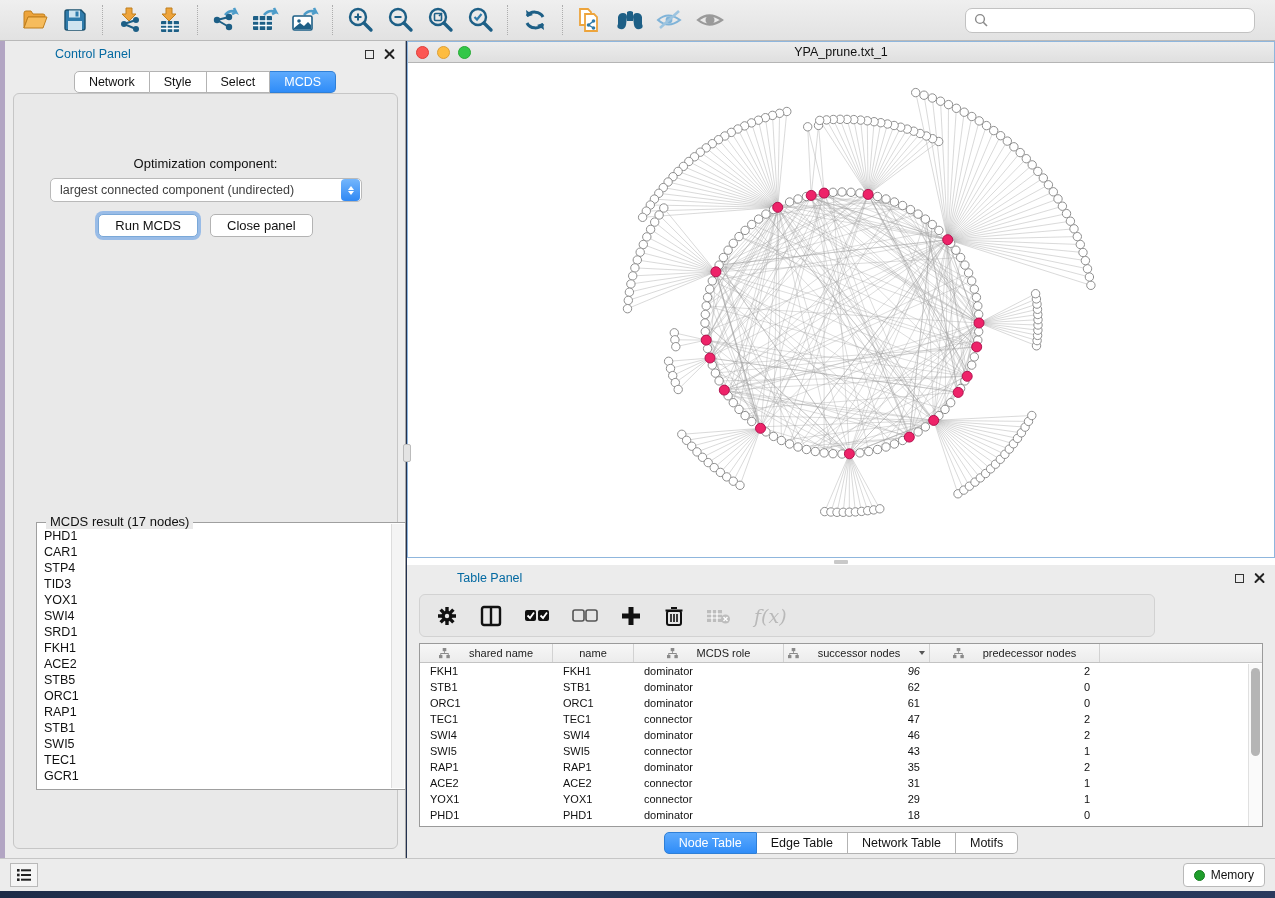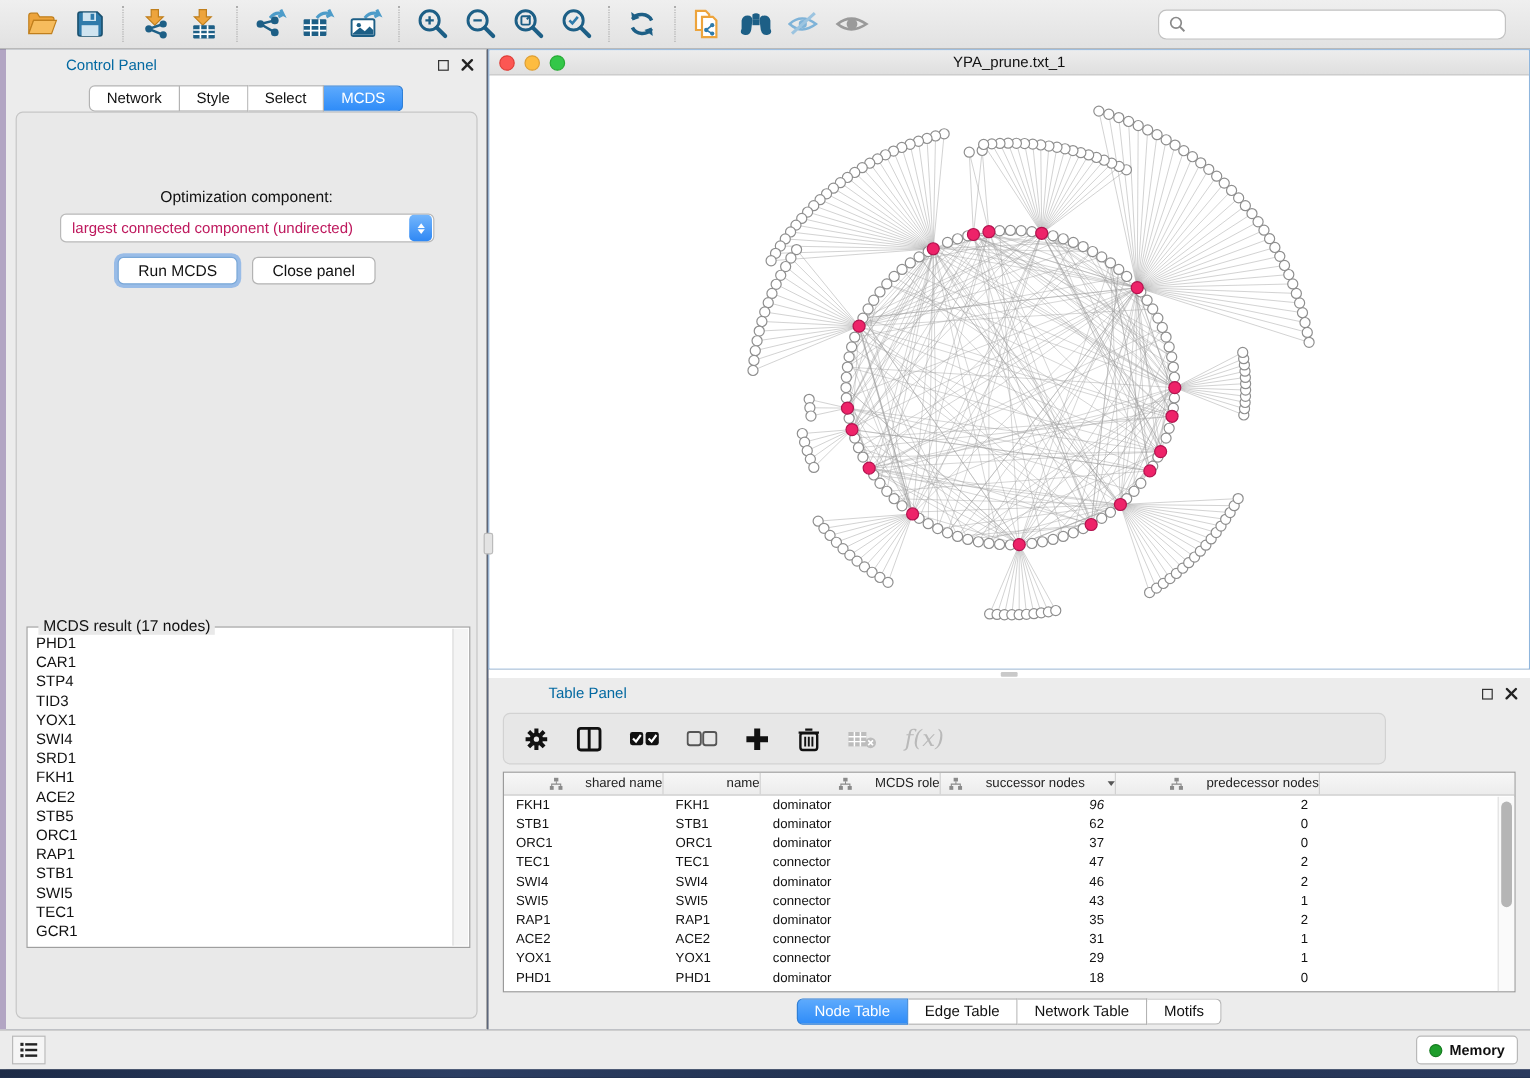--- a/index.html
+++ b/index.html
@@ -38,31 +38,31 @@
   .seg-tab { font-size:12.5px; padding:3px 14px; background:#fff; border:1px solid #b3b3b3; border-left:none; color:#111; }
   .seg-tab:first-child { border-left:1px solid #b3b3b3; border-radius:5px 0 0 5px; }
   .seg-tab:last-child { border-radius:0 5px 5px 0; }
   .seg-tab.active { background:linear-gradient(#5daafd,#2f8cf8); color:#fff; border-color:#2f7fd6; }
 
   .cp-content { position:absolute; left:8px; top:52px; width:385px; height:756px;
     background:#e9e9e9; border:1px solid #c6c6c6; border-radius:6px; }
   .opt-label { position:absolute; left:0; top:62px; width:100%; text-align:center; font-size:13px; color:#111; }
   .opt-select { position:absolute; left:36px; top:84px; width:312px; height:24px; background:#fff;
     border:1px solid #b9b9b9; border-radius:5px; display:flex; align-items:center; }
-  .opt-select .sel-text { flex:1; font-size:12.5px; padding-left:9px; color:#be185d; white-space:nowrap; }
+  .opt-select .sel-text { flex:1; font-size:12.5px; padding-left:9px; color:#404040; white-space:nowrap; }
   .sel-stepper { width:19px; height:22px; margin-right:1px; border-radius:4px; background:linear-gradient(#74b6fc,#2f88f4);
     display:flex; flex-direction:column; align-items:center; justify-content:center; gap:1px; }
   .sel-stepper .chev { width:0; height:0; border-left:3.5px solid transparent; border-right:3.5px solid transparent; }
   .chev.up { border-bottom:4px solid #fff; } .chev.down { border-top:4px solid #fff; }
   .cp-buttons { position:absolute; left:0; top:120px; width:100%; display:flex; justify-content:center; gap:12px; }
   .mac-btn { font-size:13px; font-family:"Liberation Sans",sans-serif; padding:3px 16px; background:#fff;
     border:1px solid #b3b3b3; border-radius:5px; color:#111; }
   .mac-btn.focused { box-shadow:0 0 0 3px rgba(110,165,230,.65); border-color:#7aa8d8; }
 
-  .result-group { position:absolute; left:8px; top:428px; width:370px; height:268px;text-decoration:underline; }
+  .result-group { position:absolute; left:22px; top:428px; width:370px; height:268px;text-decoration:underline; }
   .result-legend { position:absolute; left:10px; top:-8px; background:#e9e9e9; padding:0 4px; font-size:13px; color:#111; z-index:2; }
   .result-frame { position:absolute; inset:0; border:1px solid #9f9f9f; background:#fff; }
   .result-list { position:absolute; inset:1px 14px 1px 1px; overflow:hidden; font-size:12.5px; color:#111; padding:4px 0 0 6px; }
   .result-list div { line-height:16px; }
   .result-scroll { position:absolute; right:1px; top:1px; bottom:1px; width:13px; background:#f4f4f4; border-left:1px solid #ddd; }
 
   
   .net-frame { position:absolute; left:407px; top:41px; width:868px; height:517px; border:1px solid #8fb6dd; background:#fff; }
   .net-titlebar { height:21px; background:linear-gradient(#ededed,#dfdfdf); border-bottom:1px solid #b5b5b5;
     display:flex; align-items:center; padding:0 8px; position:relative; }
@@ -80,33 +80,33 @@
 
   
   .table-panel { position:absolute; left:407px; top:565px; width:868px; height:293px; background:#ececec; }
   .tp-toolbar { position:absolute; left:12px; top:29px; width:736px; height:43px; background:#e7e7e7;
     border:1px solid #d2d2d2; border-radius:6px; display:flex; align-items:center; gap:22px; padding:0 16px; }
   .tp-icon { display:flex; align-items:center; justify-content:center; }
   .fx { font-family:"DejaVu Serif", serif; font-style:italic; font-size:19px; color:#b9b9b9; }
 
   .node-table { position:absolute; left:12px; top:78px; width:844px; height:184px; background:#fff; border:1px solid #9a9a9a; overflow:hidden; }
   .nt-header { display:flex; height:19px; background:linear-gradient(#f7f7f7,#ececec); border-bottom:1px solid #c3c3c3; }
-  .nt-h { display:flex; align-items:center; justify-content:flex-end; gap:19px; font-size:11px; color:#222; border-right:1px solid #d2d2d2; }
+  .nt-h { display:flex; align-items:center; justify-content:center; gap:19px; font-size:11px; color:#222; border-right:1px solid #d2d2d2; }
   .nt-row { display:flex; height:16px; align-items:center; font-size:11px; color:#111; }
   .nt-c { padding:0 10px; white-space:nowrap; overflow:hidden; }
   .num { text-align:right; }
   .sort-chev { width:0; height:0; border-left:3.5px solid transparent; border-right:3.5px solid transparent; border-top:4px solid #555; }
   .nt-scroll { position:absolute; right:0; top:20px; bottom:0; width:14px; background:#fafafa; border-left:1px solid #e0e0e0; }
   .nt-thumb { position:absolute; left:2px; top:4px; width:9px; height:88px; background:#b5b5b5; border-radius:5px; }
 
   .tp-tabs { position:absolute; left:0; top:267px; width:100%; display:flex; justify-content:center; }
 
   
   .status-bar { position:absolute; left:0px; top:858px; width:1275px; height:33px; background:#ececec; border-top:1px solid #c6c6c6;
-    display:flex; align-items:center; padding:0 10px;font-weight:bold; }
+    display:flex; align-items:center; padding:0 10px; }
   .list-btn { width:28px; height:24px; background:#f5f5f5; border:1px solid #b9b9b9; display:flex; align-items:center; justify-content:center; }
   .memory-btn { margin-left:auto; height:24px; background:#fff; border:1px solid #b9b9b9; border-radius:4px;
     display:flex; align-items:center; gap:6px; padding:0 10px; font-size:12px; color:#111; }
   .mem-dot { width:11px; height:11px; border-radius:50%; background:#1f9e2c; border:1px solid #177d21; }
 </style>
 </head>
 <body>
 
 <div class="screen">
   <div class="desktop-left"></div>
@@ -1133,21 +1133,21 @@
             <div class="nt-c" style="width: 133px;">STB1</div>
             <div class="nt-c" style="width: 81px;">STB1</div>
             <div class="nt-c" style="width: 150px;">dominator</div>
             <div class="nt-c num" style="width: 146px;">62</div>
             <div class="nt-c num" style="width: 170px;">0</div>
           </div>
           <div class="nt-row">
             <div class="nt-c" style="width: 133px;">ORC1</div>
             <div class="nt-c" style="width: 81px;">ORC1</div>
             <div class="nt-c" style="width: 150px;">dominator</div>
-            <div class="nt-c num" style="width: 146px;">37</div>
+            <div class="nt-c num" style="width: 146px;">61</div>
             <div class="nt-c num" style="width: 170px;">0</div>
           </div>
           <div class="nt-row">
             <div class="nt-c" style="width: 133px;">TEC1</div>
             <div class="nt-c" style="width: 81px;">TEC1</div>
             <div class="nt-c" style="width: 150px;">connector</div>
             <div class="nt-c num" style="width: 146px;">47</div>
             <div class="nt-c num" style="width: 170px;">2</div>
           </div>
           <div class="nt-row">

